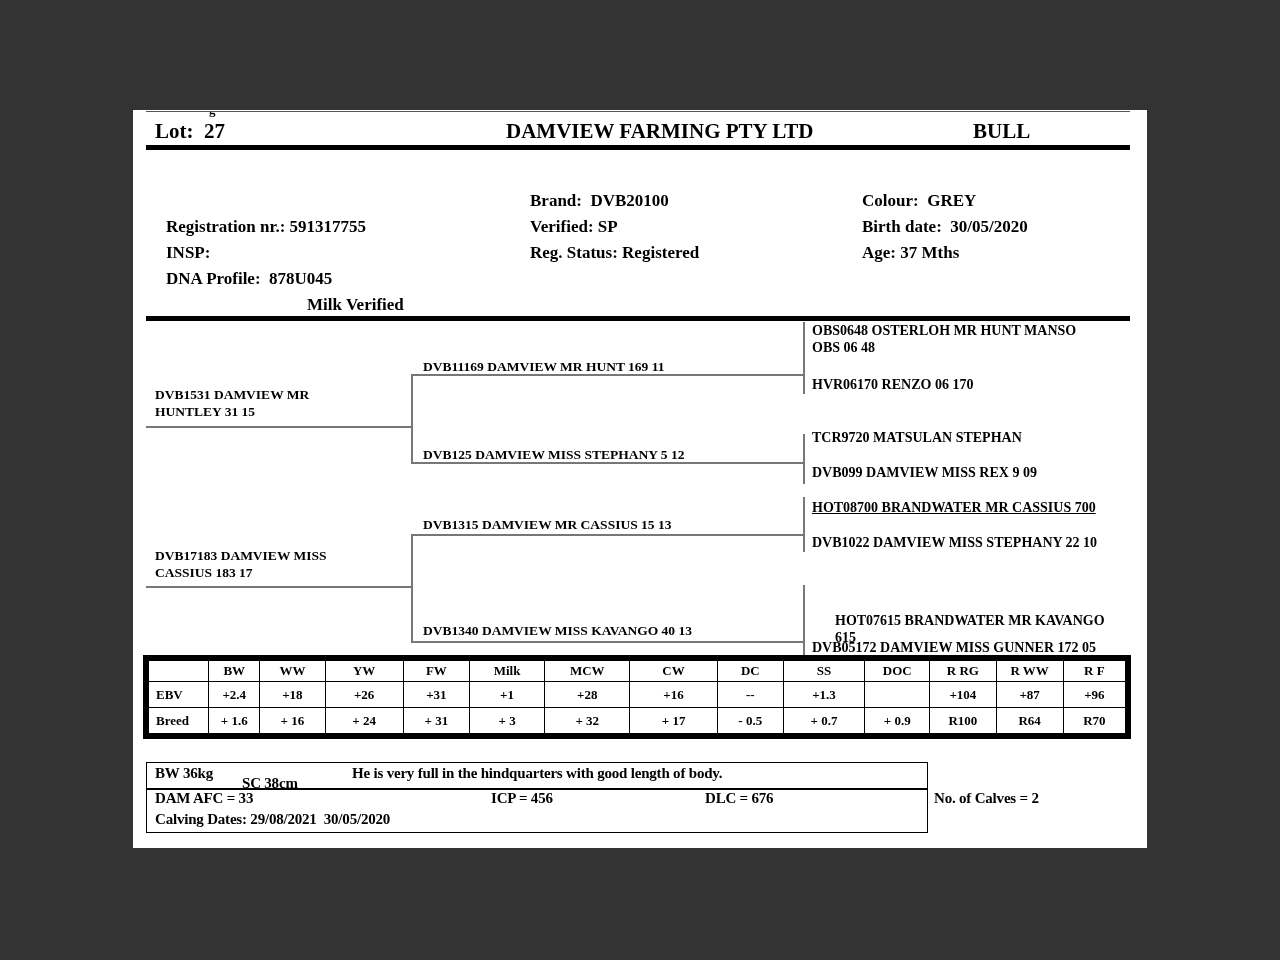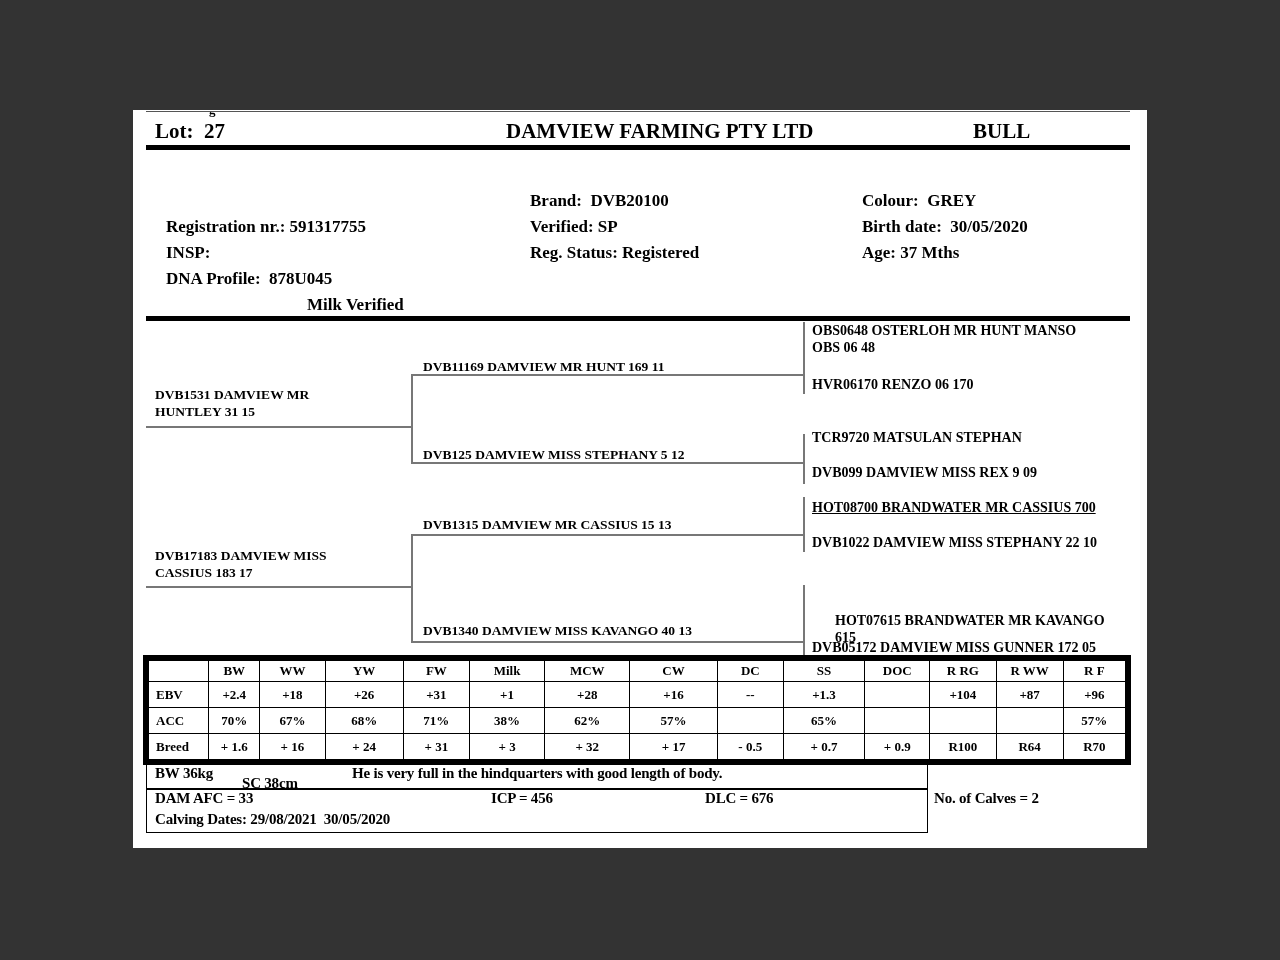--- a/index.html
+++ b/index.html
@@ -146,36 +146,20 @@
         <td>+28</td>
         <td>+16</td>
         <td>--</td>
         <td>+1.3</td>
         <td></td>
         <td>+104</td>
         <td>+87</td>
         <td>+96</td>
       </tr>
       <tr class="drow">
-        <td class="lab">ACC</td>
-        <td>70%</td>
-        <td>67%</td>
-        <td>68%</td>
-        <td>71%</td>
-        <td>38%</td>
-        <td>62%</td>
-        <td>57%</td>
-        <td></td>
-        <td>65%</td>
-        <td></td>
-        <td></td>
-        <td></td>
-        <td>57%</td>
-      </tr>
-      <tr class="drow">
         <td class="lab">Breed</td>
         <td>+ 1.6</td>
         <td>+ 16</td>
         <td>+ 24</td>
         <td>+ 31</td>
         <td>+ 3</td>
         <td>+ 32</td>
         <td>+ 17</td>
         <td>- 0.5</td>
         <td>+ 0.7</td>

